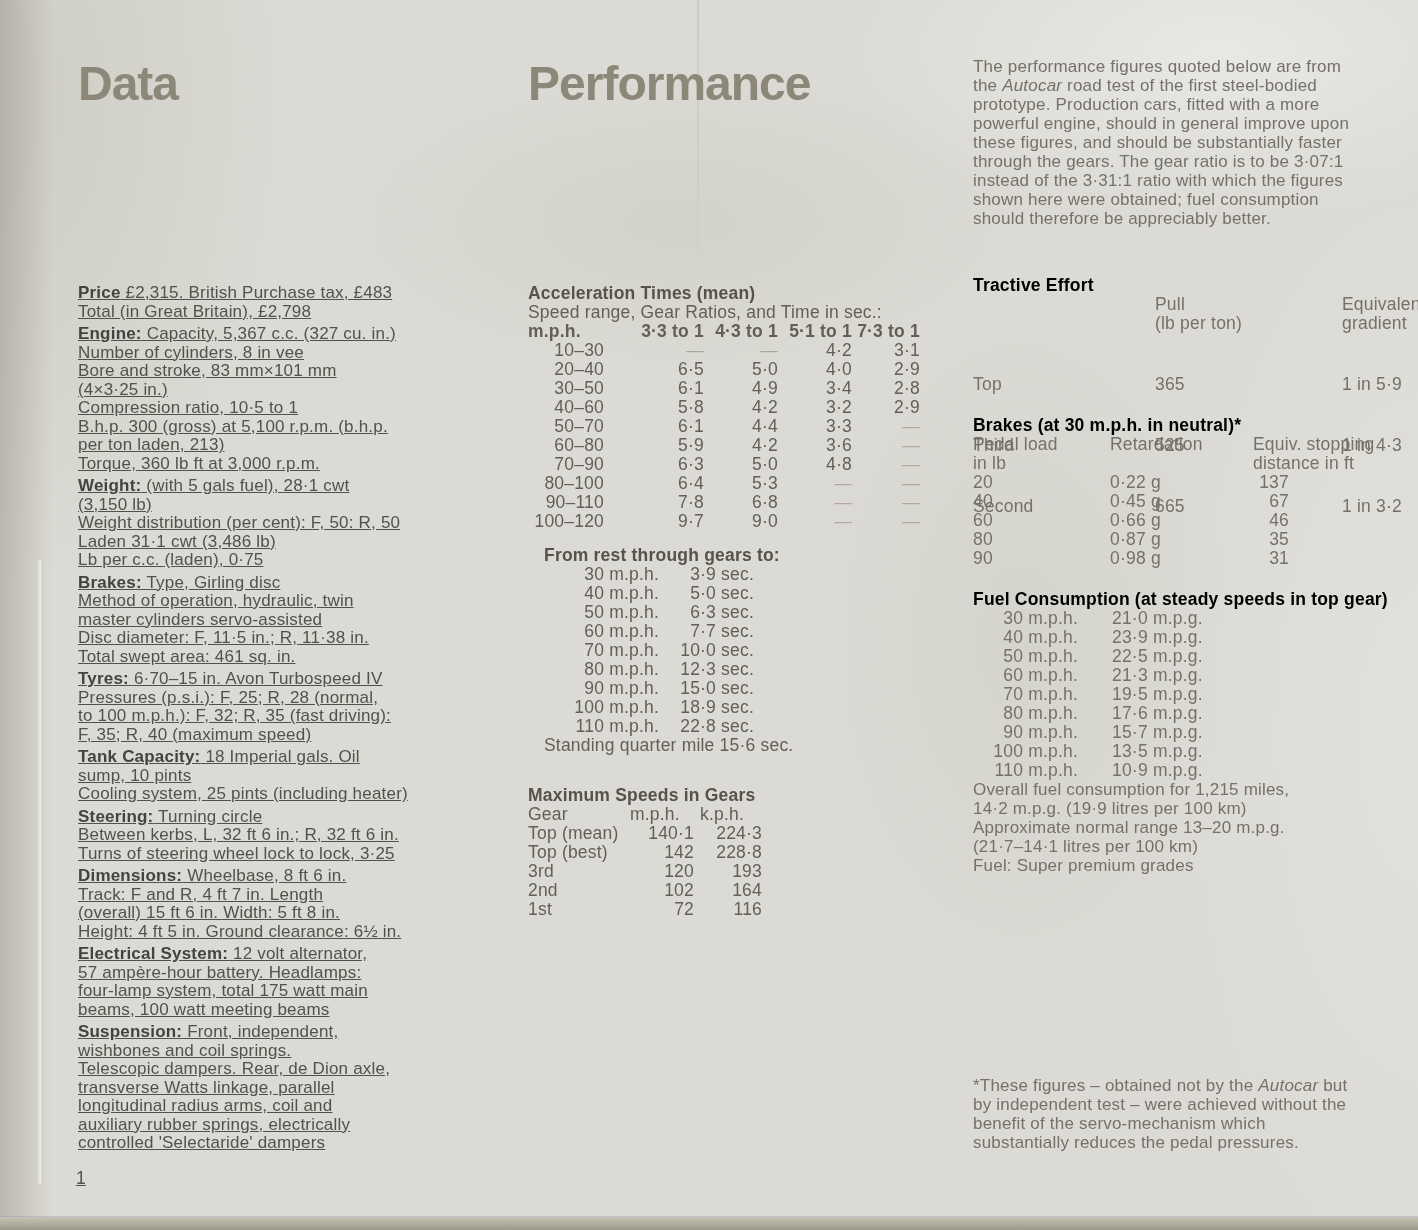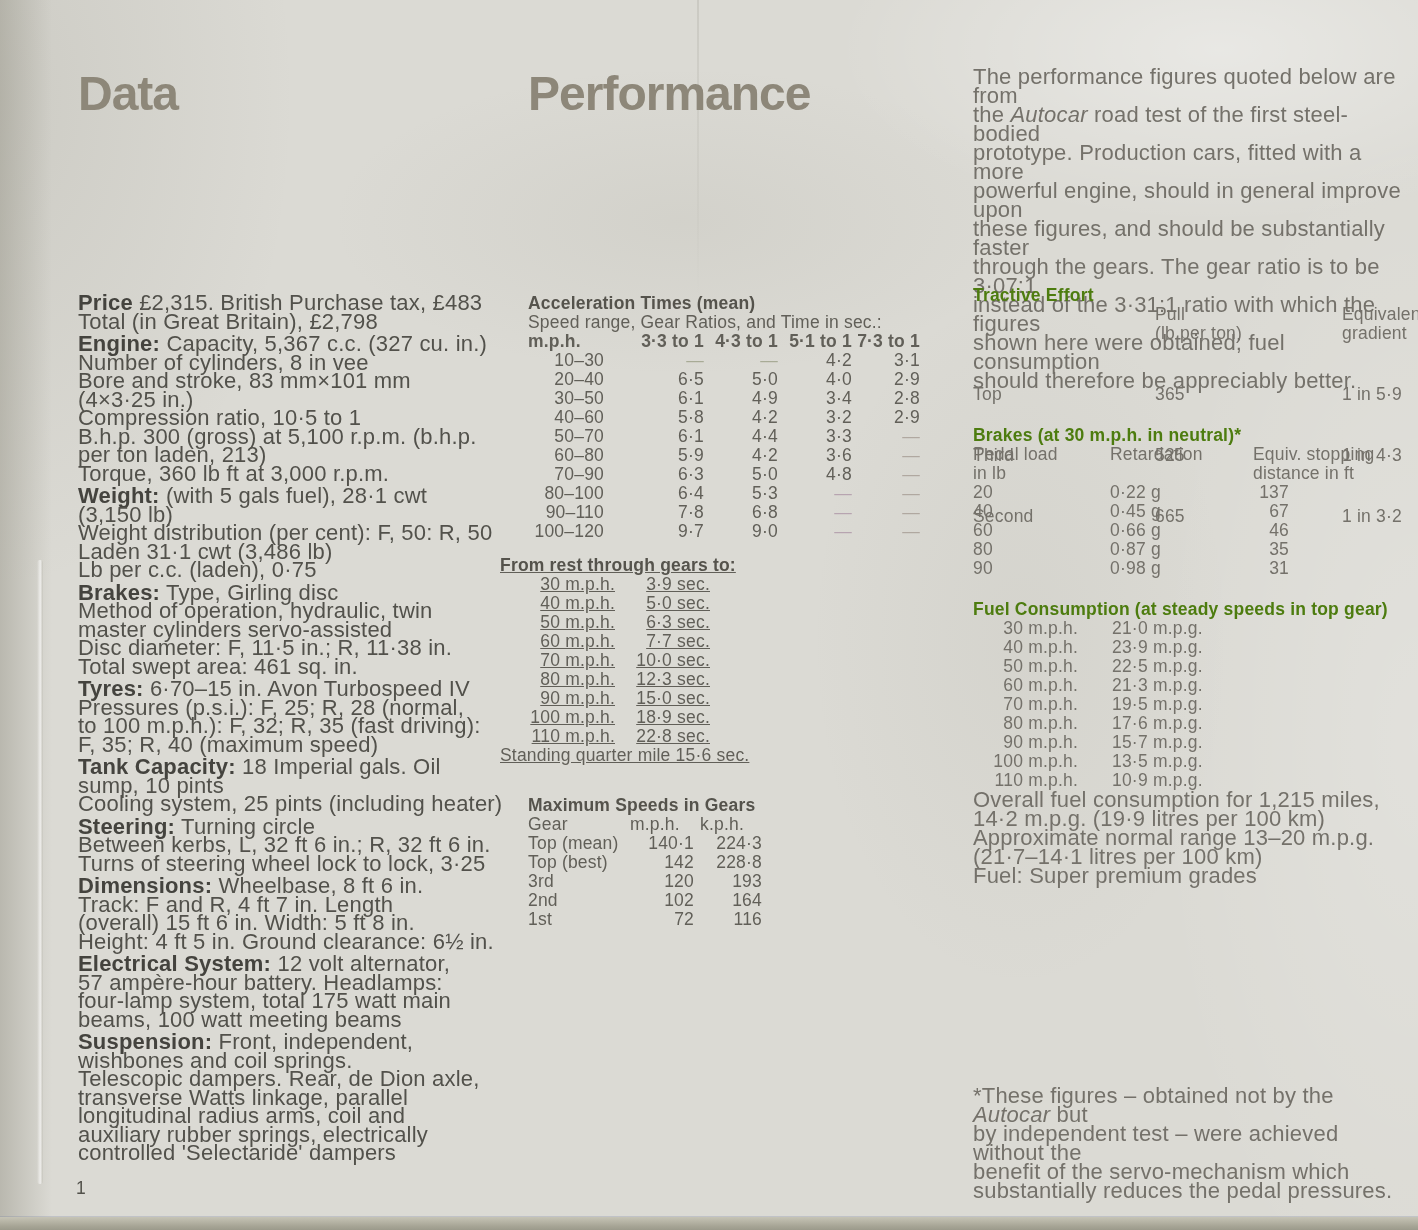--- a/index.html
+++ b/index.html
@@ -21,31 +21,31 @@
   .left-edge{position:absolute;left:0;top:0;bottom:13px;width:52px;pointer-events:none;
     background:linear-gradient(to right, rgba(158,156,144,.55), rgba(158,156,144,0));}
   .page-curl{position:absolute;left:37px;top:560px;bottom:46px;width:6px;border-radius:4px;pointer-events:none;
     background:linear-gradient(to right, rgba(255,255,255,0), rgba(255,255,255,.6) 55%, rgba(165,163,150,.35));}
   .crease{position:absolute;left:697px;top:0;height:300px;width:2px;pointer-events:none;
     background:linear-gradient(rgba(118,116,104,.16), rgba(118,116,104,0));}
   .bottom-edge{position:absolute;left:0;right:0;bottom:0;height:13px;pointer-events:none;
     background:linear-gradient(#c6c4b6, #a7a596 70%, #9b9a8b);
     box-shadow:0 -1px 0 rgba(110,125,160,.25);}
 
-  .block{position:absolute;margin-top:10px;}
+  .block{position:absolute;}
   h1{margin:0;font-weight:700;font-size:48px;line-height:1;letter-spacing:-1px;color:#8d8779;}
-  .col-left{color:#52514b;}
+  .col-left{color:#52514b;text-decoration:underline;}
   .col-mid{color:#615f58;}
   .col-right{color:#74716a;}
-  .txt{font-size:22px;letter-spacing:.2px;line-height:19px;white-space:pre-line;}
+  .txt{font-size:17px;letter-spacing:.2px;line-height:19px;white-space:pre-line;}
   .spec{margin:0 0 4px;line-height:18.5px;white-space:pre-line;}
   .spec b{color:#44433e;}
   .sec-h{font-weight:700;margin:0;line-height:19px;font-size:17.5px;letter-spacing:.2px;}
   .col-mid .sec-h{color:#55534c;}
-  .col-right .sec-h{color:#4d7c0f;}
+  .col-right .sec-h{color:#000000;}
   .sub{line-height:19px;font-size:17.5px;letter-spacing:.2px;}
   i{font-style:italic;}
 
   .t{display:grid;font-size:17.5px;letter-spacing:.2px;}
   .g-h,.g-c{line-height:19px;white-space:pre-line;}
   .g-h{font-weight:700;}
   .t-tract .g-h,.t-brake .g-h,.t-max .g-h{font-weight:400;}
   .dash{color:#a8ab96;}
   .t-accel .g-c.dash.col3{color:#b7a4b0;}
   .t-accel .g-c.dash.col4{color:#b0a8a0;}
@@ -70,21 +70,21 @@
   .t-brake .g-c.col2{text-align:right;}
   .t-fuel{grid-template-columns:105px auto;}
   .t-fuel .g-c.col0{text-align:right;}
   .t-fuel .g-c.col1{padding-left:34px;}
 
   #data-heading{left:78px;top:60px;}
   #perf-heading{left:528px;top:60px;}
   #specs{left:78px;top:284px;width:460px;}
   #pageno{left:76px;top:1168px;font-size:17.5px;}
   #accel{left:528px;top:284px;width:400px;}
-  #rest{left:500px;top:546px;width:400px;text-decoration:underline;}
+  #rest{left:544px;top:546px;width:400px;}
   #maxspd{left:528px;top:786px;width:400px;}
   #intro{left:973px;top:57px;width:430px;}
   #tract{left:973px;top:276px;width:430px;}
   #brake{left:973px;top:416px;width:440px;}
   #fuel{left:973px;top:590px;width:440px;}
   #footnote{left:973px;top:1076px;width:420px;}
 </style>
 </head>
 <body>
 

